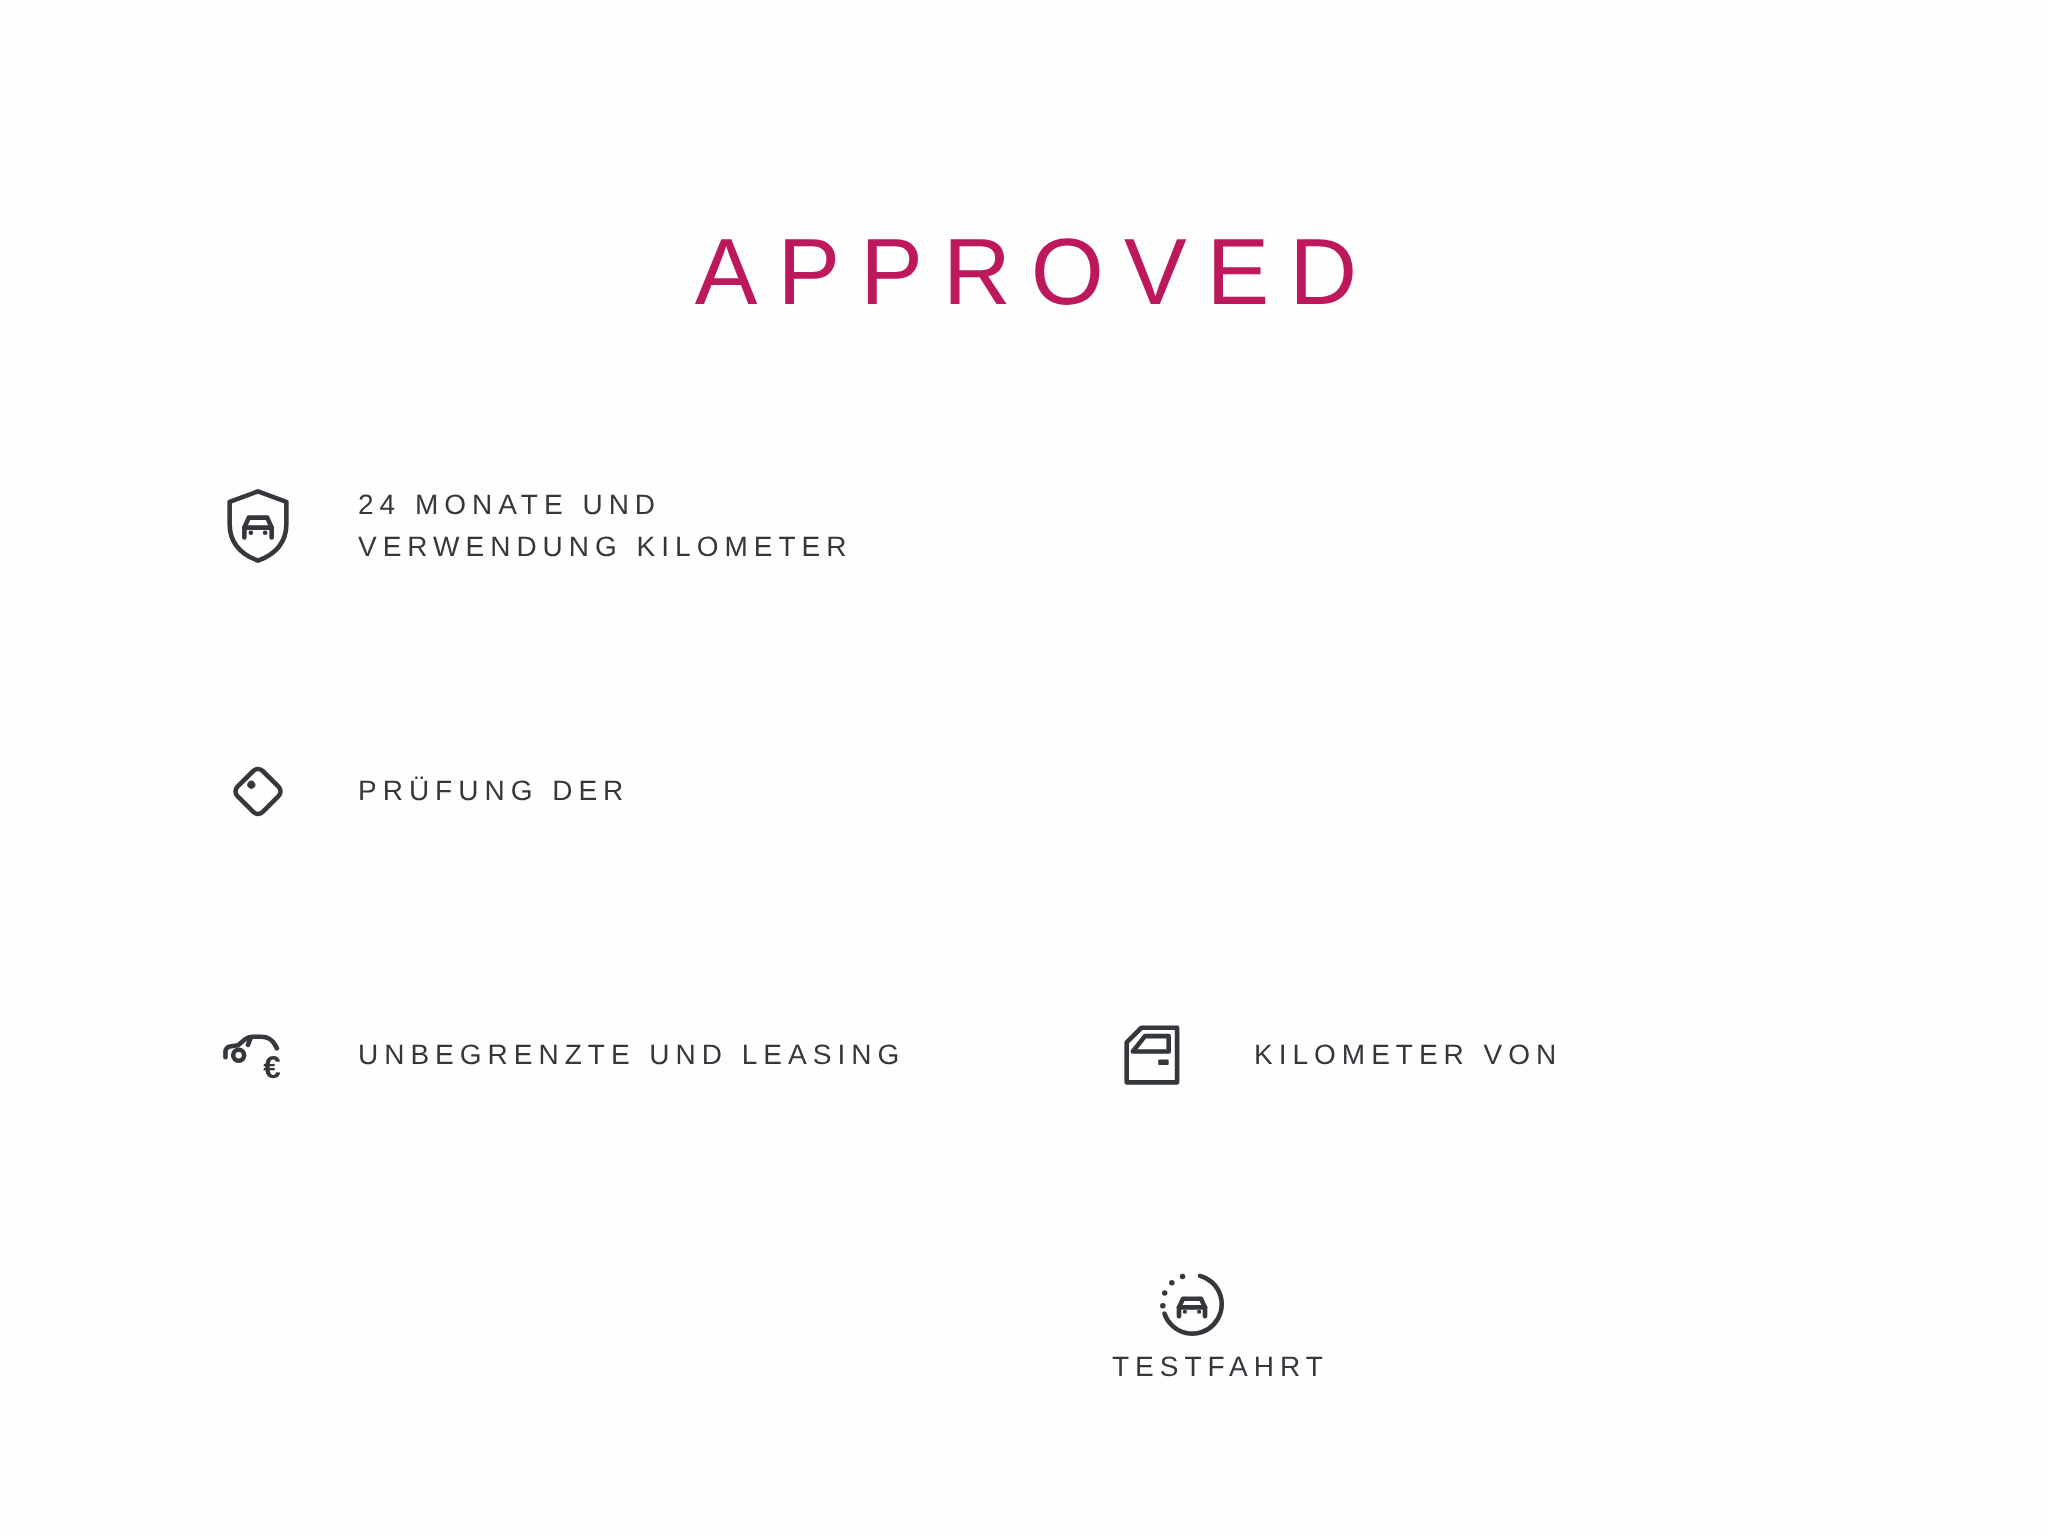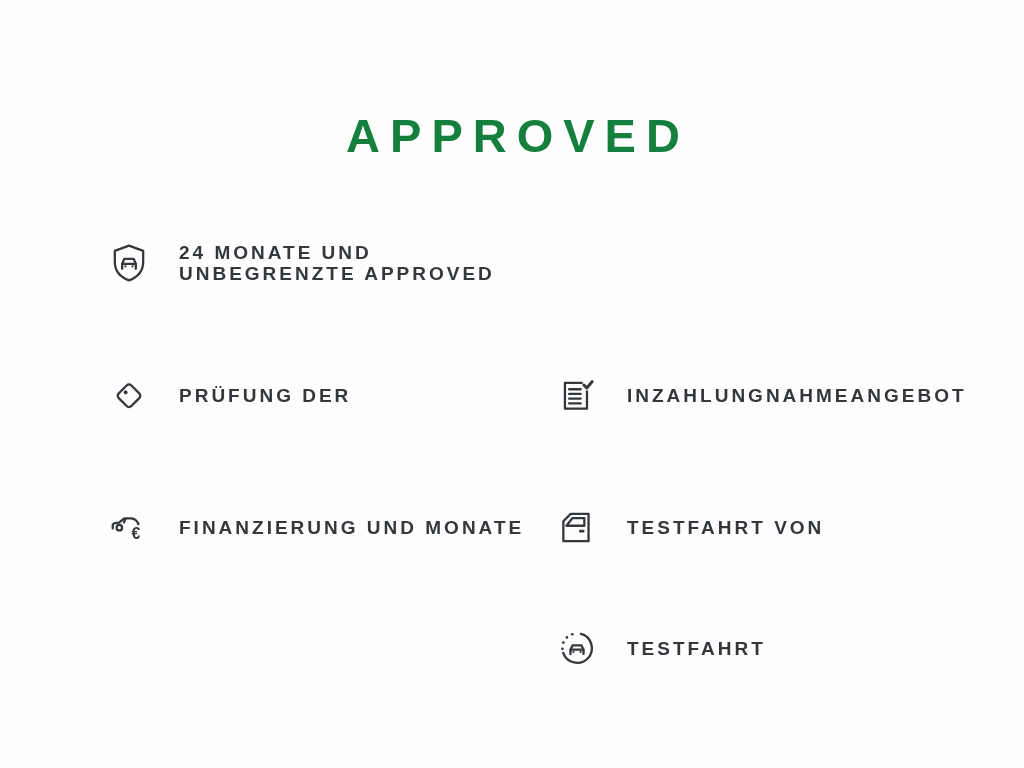--- a/index.html
+++ b/index.html
@@ -2,123 +2,108 @@
 <html><head>
 <meta charset="utf-8">
 <style>
   html,body{margin:0;padding:0;background:#ffffff;}
   .canvas{
     position:relative;width:1024px;height:768px;background:#fefefe;
     font-family:"Liberation Sans",sans-serif;color:#34383d;overflow:hidden;
   }
   .title{
     position:absolute;top:108px;left:0;width:100%;text-align:center;
-    font-size:47px;font-weight:700;letter-spacing:10px;text-indent:12px;
-    color:#15803d;white-space:nowrap;
+    font-size:47px;font-weight:400;letter-spacing:10px;text-indent:12px;
+    color:#be185d;white-space:nowrap;
   }
   .item{position:absolute;display:flex;align-items:center;height:76px;}
   .item .icon{width:42px;height:42px;flex:0 0 42px;margin-right:29px;}
   .item .icon svg{display:block;width:42px;height:42px;}
   .item .label{
-    font-size:19px;font-weight:700;letter-spacing:3px;line-height:21px;
+    font-size:14px;font-weight:400;letter-spacing:3px;line-height:21px;
     color:#34383d;white-space:nowrap;
   }
   
   .icon svg *{stroke:#34383d;fill:none;stroke-width:2.2;stroke-linecap:round;stroke-linejoin:round;}
   .icon svg .f{fill:#34383d;stroke:none;}
   .icon svg .thick{stroke-width:2.8;}
   .icon svg text{stroke:none;fill:#34383d;font-family:"Liberation Sans",sans-serif;font-weight:700;}
   
   .pos-0{left:108px;top:225px;}
   .pos-1{left:556px;top:225px;}
   .pos-2{left:108px;top:357px;}
   .pos-3{left:556px;top:357px;}
   .pos-4{left:108px;top:489px;}
   .pos-5{left:556px;top:489px;}
   .pos-6{left:108px;top:625px;}
-  .pos-7{left:556px;top:610px;}
+  .pos-7{left:556px;top:631px;flex-direction:column;}
 </style>
 </head>
 <body>
 
 <div class="canvas">
 
   <div class="title">APPROVED</div>
 
   <div class="item pos-0">
     <span class="icon">
       <svg viewBox="0 0 40 40">
         <path d="M20 3.5 L33.5 8.5 V19 C33.5 28 28 33.5 20 36.5 C12 33.5 6.5 28 6.5 19 V8.5 Z"></path>
         <path d="M13.5 25.5 V20.8 L15.6 16 H24.4 L26.5 20.8 V25.5" stroke-width="1.8"></path>
         <path d="M13.5 20.8 H26.5" stroke-width="1.8"></path>
         <circle class="f" cx="16.6" cy="23.2" r="1.1"></circle>
         <circle class="f" cx="23.4" cy="23.2" r="1.1"></circle>
       </svg>
     </span>
     <div class="label">
       <div>24 MONATE UND</div>
-      <div>UNBEGRENZTE APPROVED</div>
+      <div>VERWENDUNG KILOMETER</div>
     </div>
   </div>
 
 
   <div class="item pos-2">
     <span class="icon">
       <svg viewBox="0 0 40 40">
         <g transform="rotate(45 20 20)">
           <rect x="12" y="12" width="17" height="17" rx="3.2"></rect>
           <circle class="f" cx="16" cy="20.5" r="1.9"></circle>
         </g>
       </svg>
     </span>
     <div class="label">
       <div>PRÜFUNG DER</div>
     </div>
   </div>
 
-  <div class="item pos-3">
-    <span class="icon">
-      <svg viewBox="0 0 40 40">
-        <path d="M24.5 8.5 H8.5 V33 H29.5 V16.5"></path>
-        <path d="M12.5 14.5 H23.5" stroke-width="1.9"></path>
-        <path d="M12.5 19 H23.5" stroke-width="1.9"></path>
-        <path d="M12.5 23.5 H23.5" stroke-width="1.9"></path>
-        <path d="M12.5 28 H23.5" stroke-width="1.9"></path>
-        <path class="thick" d="M26.5 10.5 L29.3 13.3 L34.5 7.2"></path>
-      </svg>
-    </span>
-    <div class="label">
-      <div>INZAHLUNGNAHMEANGEBOT</div>
-    </div>
-  </div>
 
   <div class="item pos-4">
     <span class="icon">
       <svg viewBox="0 0 40 40">
         <path d="M4.5 21.5 V18.8 C4.5 17.6 5.4 16.6 6.6 16.4 L10.5 15.8 L14 12.9 C14.9 12.2 16 11.8 17.1 11.8 H21.5 C24.3 11.8 26.9 13.3 28.2 15.8 L29 17.3" stroke-width="2"></path>
         <circle cx="10.8" cy="20.6" r="2.6" stroke-width="2"></circle>
         <path d="M16.6 12.2 L15.2 15.6" stroke-width="1.6"></path>
         <text x="22.5" y="31.5" font-size="15">€</text>
       </svg>
     </span>
     <div class="label">
-      <div>FINANZIERUNG UND MONATE</div>
+      <div>UNBEGRENZTE UND LEASING</div>
     </div>
   </div>
 
   <div class="item pos-5">
     <span class="icon">
       <svg viewBox="0 0 40 40">
         <path d="M14 7.5 H31 V33.5 H7 V14.5 Z"></path>
         <path d="M15.7 11.5 L27 11.5 L27 18.8 L9.9 18.8 Z" stroke-width="1.9"></path>
         <rect class="f" x="22" y="22.6" width="5" height="2.6" rx="0.6"></rect>
       </svg>
     </span>
     <div class="label">
-      <div>TESTFAHRT VON</div>
+      <div>KILOMETER VON</div>
     </div>
   </div>
 
 
   <div class="item pos-7">
     <span class="icon">
       <svg viewBox="0 0 40 40">
         <path d="M23.8 6.6 A14 14 0 1 1 6.9 24.6"></path>
         <circle class="f" cx="6.1" cy="20.8" r="1.3"></circle>
         <circle class="f" cx="7" cy="14.8" r="1.3"></circle>

